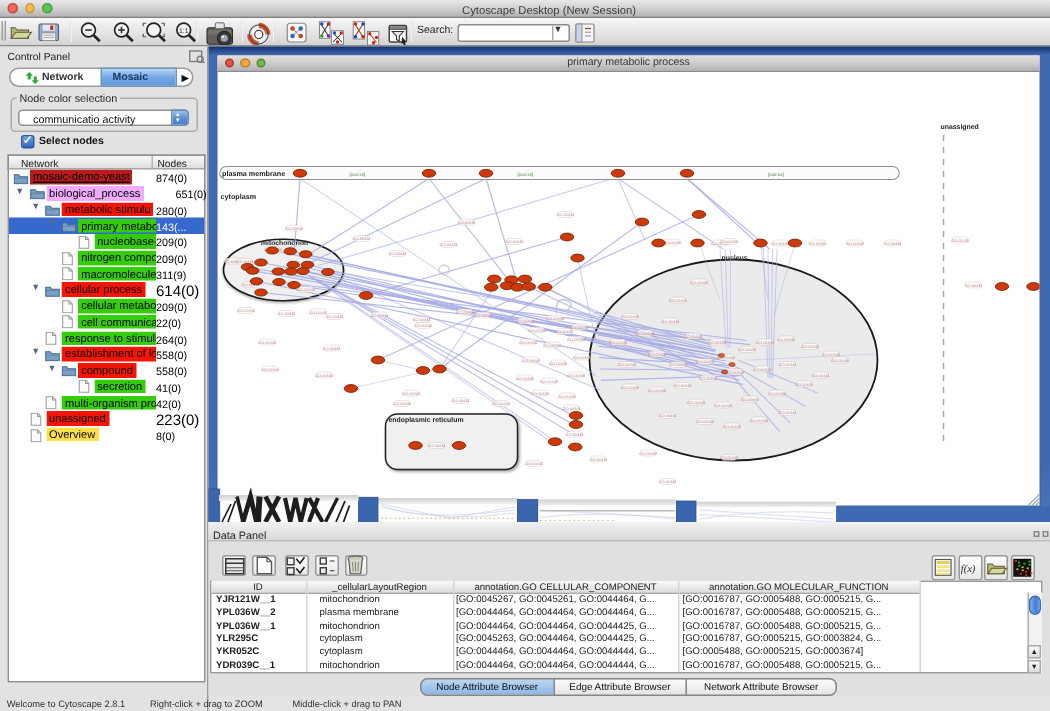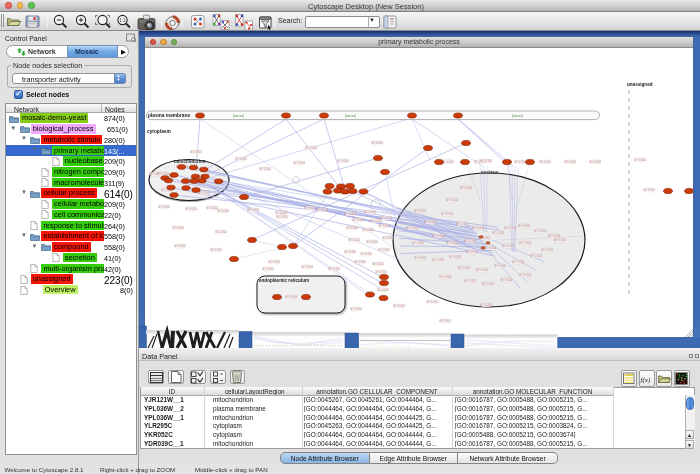--- a/index.html
+++ b/index.html
@@ -190,47 +190,47 @@
 <div class="abs tabwrap"></div>
 <div class="abs mosaic"></div>
 <svg class="abs" style="left:17px;top:46.5px;" width="9" height="10" viewBox="0 0 9 10">
 <path d="M2.5,1 L5,3.5 L3.5,3.5 L3.5,6 L1.5,6 L1.5,3.5 L0,3.5 Z" fill="#2faa3a"></path>
 <path d="M6.5,9 L4,6.5 L5.5,6.5 L5.5,4 L7.5,4 L7.5,6.5 L9,6.5 Z" fill="#2faa3a"></path>
 </svg>
 <div class="abs tabtxt" style="left:28px;top:47.5px;">Network</div>
 <div class="abs tabtxt" style="left:75px;top:47.5px;color:#15355f;">Mosaic</div>
 <div class="abs" style="left:121px;top:48px;font-size:6.5px;color:#111;">▶</div>
 <div class="abs groupbox"></div>
-<div class="abs gblabel">Node nodes selection</div>
+<div class="abs gblabel">Node color selection</div>
 <div class="abs combo"></div>
-<div class="abs combotxt">transporter activity</div>
+<div class="abs combotxt">communicatio activity</div>
 <div class="abs stepper"></div>
 <div class="abs" style="left:116.5px;top:73.5px;font-size:4px;color:#fff;line-height:4px;">▲<br>▼</div>
 <div class="abs cbox"></div>
 <div class="abs" style="left:15.2px;top:88.5px;font-size:8px;color:#fff;font-weight:bold;">✓</div>
 <div class="abs cboxtxt">Select nodes</div>
 <div class="abs tree"></div>
 <div class="abs treehdr">
     <span style="position:absolute;left:8px;top:1.5px;">Network</span>
     <span style="position:absolute;left:99px;top:1.5px;">Nodes</span>
     <span style="position:absolute;left:95px;top:0;width:1px;height:9px;background:#b5b5b5;"></span>
   </div>
 <svg class="abs" style="left:9.0px;top:114.7px;" width="10" height="8" viewBox="0 0 10 8">
     <path d="M0.5,7.5 L0.5,1.5 L3.5,1.5 L4.5,2.8 L9.5,2.8 L9.5,7.5 Z" fill="#7aa0c4" stroke="#44668c" stroke-width="0.7"></path>
     <path d="M0.5,3.8 L9.5,3.8" stroke="#5a82a8" stroke-width="0.6"></path>
   </svg>
-<div class="abs trow" style="left:20.0px;top:113.4px;width:84.0px;overflow:hidden;"><span class="tlabel" style="background:#84cc16;">mosaic-demo-yeast</span></div>
+<div class="abs trow" style="left:20.0px;top:113.4px;width:84.0px;overflow:hidden;"><span class="tlabel" style="background:#b91c1c;text-decoration:underline;">mosaic-demo-yeast</span></div>
 <div class="abs" style="left:104px;top:114.4px;font-size:7.2px;color:#000;">874(0)</div>
 <div class="abs" style="left:10.2px;top:124.7px;font-size:6px;color:#5a6a7a;">▼</div>
 <svg class="abs" style="left:19.7px;top:125.42px;" width="10" height="8" viewBox="0 0 10 8">
     <path d="M0.5,7.5 L0.5,1.5 L3.5,1.5 L4.5,2.8 L9.5,2.8 L9.5,7.5 Z" fill="#7aa0c4" stroke="#44668c" stroke-width="0.7"></path>
     <path d="M0.5,3.8 L9.5,3.8" stroke="#5a82a8" stroke-width="0.6"></path>
   </svg>
 <div class="abs trow" style="left:30.7px;top:124.1px;width:73.3px;overflow:hidden;"><span class="tlabel" style="background:#f0abfc;">biological_process</span></div>
-<div class="abs" style="left:107px;top:125.1px;font-size:7.2px;color:#000;">651(0)</div>
+<div class="abs" style="left:117px;top:125.1px;font-size:7.2px;color:#000;">651(0)</div>
 <div class="abs" style="left:20.9px;top:135.4px;font-size:6px;color:#5a6a7a;">▼</div>
 <svg class="abs" style="left:30.4px;top:136.14000000000001px;" width="10" height="8" viewBox="0 0 10 8">
     <path d="M0.5,7.5 L0.5,1.5 L3.5,1.5 L4.5,2.8 L9.5,2.8 L9.5,7.5 Z" fill="#7aa0c4" stroke="#44668c" stroke-width="0.7"></path>
     <path d="M0.5,3.8 L9.5,3.8" stroke="#5a82a8" stroke-width="0.6"></path>
   </svg>
 <div class="abs trow" style="left:41.4px;top:134.8px;width:62.6px;overflow:hidden;"><span class="tlabel" style="background:#f41505;">metabolic stimulu</span></div>
 <div class="abs" style="left:104px;top:135.8px;font-size:7.2px;color:#000;">280(0)</div>
 <div class="abs" style="left:6px;top:145.4px;width:130px;height:10.7px;background:#3569cd;"></div>
 <div class="abs" style="left:31.599999999999994px;top:146.2px;font-size:6px;color:#5a6a7a;">▼</div>
 <svg class="abs" style="left:41.099999999999994px;top:146.86px;" width="10" height="8" viewBox="0 0 10 8">
@@ -311,22 +311,22 @@
 <svg class="abs" style="left:19.7px;top:274.8px;" width="8" height="9" viewBox="0 0 8 9">
     <path d="M0.8,8.5 L0.8,0.5 L5,0.5 L7.2,2.7 L7.2,8.5 Z" fill="#fdfdfd" stroke="#999" stroke-width="0.7"></path>
     <path d="M5,0.5 L5,2.7 L7.2,2.7" fill="none" stroke="#999" stroke-width="0.7"></path>
   </svg>
 <div class="abs trow" style="left:30.7px;top:274.2px;width:73.3px;overflow:hidden;"><span class="tlabel" style="background:#f41505;">unassigned</span></div>
 <div class="abs" style="left:104px;top:275.2px;font-size:10px;color:#000;">223(0)</div>
 <svg class="abs" style="left:19.7px;top:285.52000000000004px;" width="8" height="9" viewBox="0 0 8 9">
     <path d="M0.8,8.5 L0.8,0.5 L5,0.5 L7.2,2.7 L7.2,8.5 Z" fill="#fdfdfd" stroke="#999" stroke-width="0.7"></path>
     <path d="M5,0.5 L5,2.7 L7.2,2.7" fill="none" stroke="#999" stroke-width="0.7"></path>
   </svg>
-<div class="abs trow" style="left:30.7px;top:284.9px;width:73.3px;overflow:hidden;"><span class="tlabel" style="background:#bef264;margin-left:12px;">Overview</span></div>
-<div class="abs" style="left:104px;top:285.9px;font-size:7.2px;color:#000;margin-left:16px;">8(0)</div>
+<div class="abs trow" style="left:30.7px;top:284.9px;width:73.3px;overflow:hidden;"><span class="tlabel" style="background:#fde047;">Overview</span></div>
+<div class="abs" style="left:104px;top:285.9px;font-size:7.2px;color:#000;">8(0)</div>
 <div class="abs desktop" style="background:linear-gradient(#16306e,#3e6ab3 1.8%,#3e6ab3 88%,#4a76bd);"></div>
 <div class="abs win"></div>
 <div class="abs wtitle"></div>
 <div class="abs wtl" style="left:150.2px;background:#e0574b;border:0.5px solid #b03a30;"></div>
 <div class="abs wtl" style="left:160.4px;background:#f0a843;border:0.5px solid #c08030;"></div>
 <div class="abs wtl" style="left:170.7px;background:#77b858;border:0.5px solid #4d8a38;"></div>
 <div class="abs wtitletxt">primary metabolic process</div>
 <svg class="abs" style="left:145px;top:48px;" width="548" height="289" viewBox="145 48 548 289">
     <ellipse cx="489" cy="240" rx="96" ry="67" fill="#ebebeb" stroke="#1a1a1a" stroke-width="1.2"></ellipse>
     <text x="481" y="173.5" font-size="4.6" font-weight="bold" fill="#333" font-family="Liberation Sans">nucleus</text>

